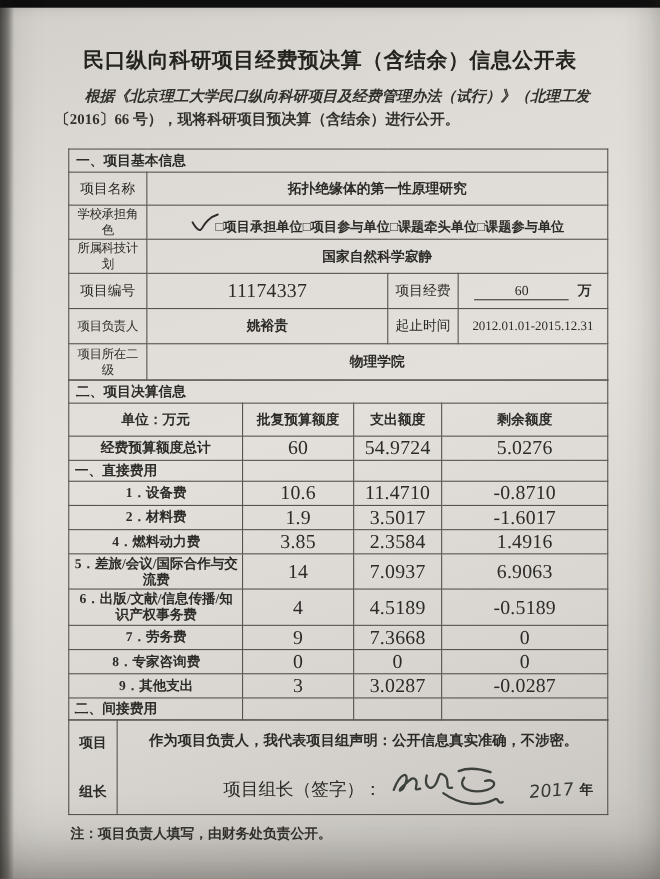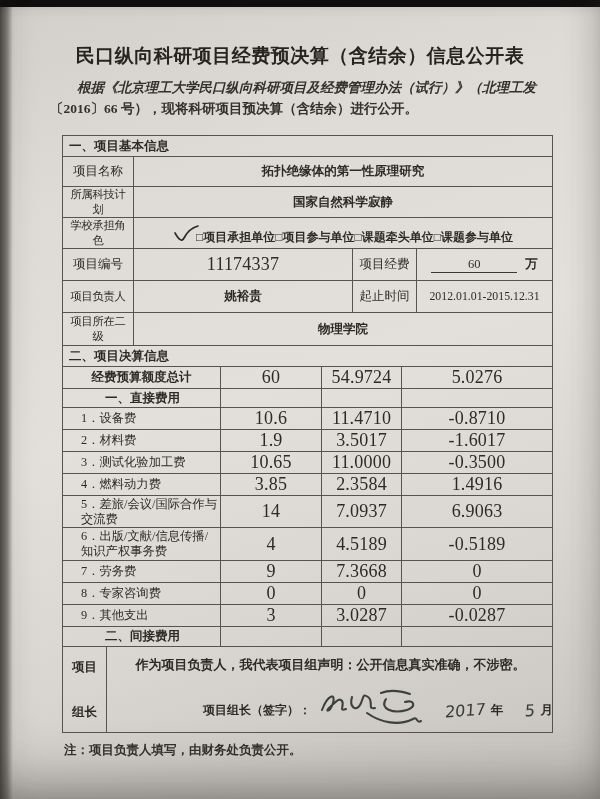--- a/index.html
+++ b/index.html
@@ -30,30 +30,30 @@
   .lbl{font-weight:normal;font-size:12.5px;}
   .lbl.small{font-size:11.3px;letter-spacing:-.3px;}
   .val{font-weight:bold;}
   .num{font-weight:normal;font-size:18px;letter-spacing:.2px;}
   .period{font-size:11.8px;letter-spacing:0;}
   .uline{display:inline-block;min-width:86px;border-bottom:1px solid #3a3834;font-weight:normal;
     font-size:12.5px;line-height:15px;margin-right:8px;}
   .role-cell{font-size:12px;white-space:nowrap;}
   .check-icon{position:relative;top:4px;margin-right:-7px;}
   tr.head td{height:29px;font-weight:bold;}
-  .rowlbl{text-align:left;padding-left:18px;font-weight:normal;font-size:12.3px;}
-  tr.subsec td{text-align:center;font-weight:bold;padding-left:5px;height:18px;}
+  .rowlbl{text-align:center;padding-left:4px;font-weight:bold;font-size:12.3px;}
+  tr.subsec td{text-align:left;font-weight:bold;padding-left:5px;height:18px;}
   .tall .rowlbl{line-height:15px;}
   .decl-lbl{vertical-align:top;}
   .decl-lbl .stack{display:flex;flex-direction:column;justify-content:space-between;height:62px;
     padding:12px 0 10px;font-weight:bold;font-size:12.5px;}
   .decl-body{vertical-align:top;text-align:center;position:relative;}
   .statement{padding:9px 6px 0 8px;font-weight:bold;font-size:13px;}
   .sign-line{position:absolute;left:0;bottom:4px;width:100%;display:flex;align-items:center;}
-  .sign-label{margin-left:96px;font-weight:bold;font-size:12px;white-space:nowrap;}
+  .sign-label{margin-left:96px;font-weight:normal;font-size:16px;white-space:nowrap;}
   .sig-icon{margin:-6px 2px 0 4px;overflow:visible;}
   .hw{font-family:"DejaVu Sans",sans-serif;font-size:16px;color:#363b33;display:inline-block;
     transform:rotate(-4deg) skewX(-8deg);font-weight:500;}
   .hw.y{margin-left:16px;}
   .hw.m{margin-left:22px;}
   .unit{font-weight:bold;font-size:12.5px;margin-left:5px;}
   .note{margin:9px 0 0 64px;font-size:12.5px;font-weight:bold;color:#33312c;}
 </style>
 </head>
 <body>
@@ -78,32 +78,32 @@
           <col style="width:136px">
         </colgroup>
       <tbody>
           <tr class="sec">
         <td colspan="4">一、项目基本信息</td>
       </tr>
       <tr style="height:30px">
         <td class="lbl">项目名称</td>
         <td colspan="3" class="val">拓扑绝缘体的第一性原理研究</td>
       </tr>
-      <tr style="height:30px">
-        <td class="lbl small">所属科技计划</td>
-        <td colspan="3" class="val">国家自然科学寂静</td>
-      </tr>
       <tr style="height:31px">
         <td class="lbl small">学校承担角色</td>
         <td colspan="3" class="val role-cell">
           <svg class="check-icon" width="27" height="21" viewBox="0 0 27 21">
             <path d="M2 9 C6 16 9 18 11 14 C13 10 18 4 25 2" fill="none" stroke="#2e2c29" stroke-width="1.7" stroke-linecap="round"></path>
           </svg>
           <span>□项目承担单位□项目参与单位□课题牵头单位□课题参与单位</span>
         </td>
+      </tr>
+      <tr style="height:30px">
+        <td class="lbl small">所属科技计划</td>
+        <td colspan="3" class="val">国家自然科学寂静</td>
       </tr>
       <tr style="height:32px">
         <td class="lbl">项目编号</td>
         <td class="num">11174337</td>
         <td class="lbl">项目经费</td>
         <td>
           <span class="uline">60</span><span class="val">万</span>
         </td>
       </tr>
       <tr style="height:32px">
@@ -123,20 +123,26 @@
       <colgroup>
           <col style="width:158px">
           <col style="width:101px">
           <col style="width:80px">
           <col style="width:151px">
         </colgroup>
       <tbody>
           <tr class="sec">
         <td colspan="4">二、项目决算信息</td>
       </tr>
+      <tr class="head">
+        <td>单位：万元</td>
+        <td>批复预算额度</td>
+        <td>支出额度</td>
+        <td>剩余额度</td>
+      </tr>
       <tr style="height:21px">
         <td style="font-weight:bold">经费预算额度总计</td>
         <td class="num">60</td>
         <td class="num">54.9724</td>
         <td class="num">5.0276</td>
       </tr>
       <tr class="subsec">
         <td>一、直接费用</td>
         <td></td>
         <td></td>
@@ -146,26 +152,20 @@
         <td class="rowlbl">1．设备费</td>
         <td class="num">10.6</td>
         <td class="num">11.4710</td>
         <td class="num">-0.8710</td>
       </tr>
       <tr style="height:20px">
         <td class="rowlbl">2．材料费</td>
         <td class="num">1.9</td>
         <td class="num">3.5017</td>
         <td class="num">-1.6017</td>
-      </tr>
-      <tr style="height:20px">
-        <td class="rowlbl">3．测试化验加工费</td>
-        <td class="num">10.65</td>
-        <td class="num">11.0000</td>
-        <td class="num">-0.3500</td>
       </tr>
       <tr style="height:20px">
         <td class="rowlbl">4．燃料动力费</td>
         <td class="num">3.85</td>
         <td class="num">2.3584</td>
         <td class="num">1.4916</td>
       </tr>
       <tr class="tall" style="height:32px">
         <td class="rowlbl">5．差旅/会议/国际合作与交流费</td>
         <td class="num">14</td>

